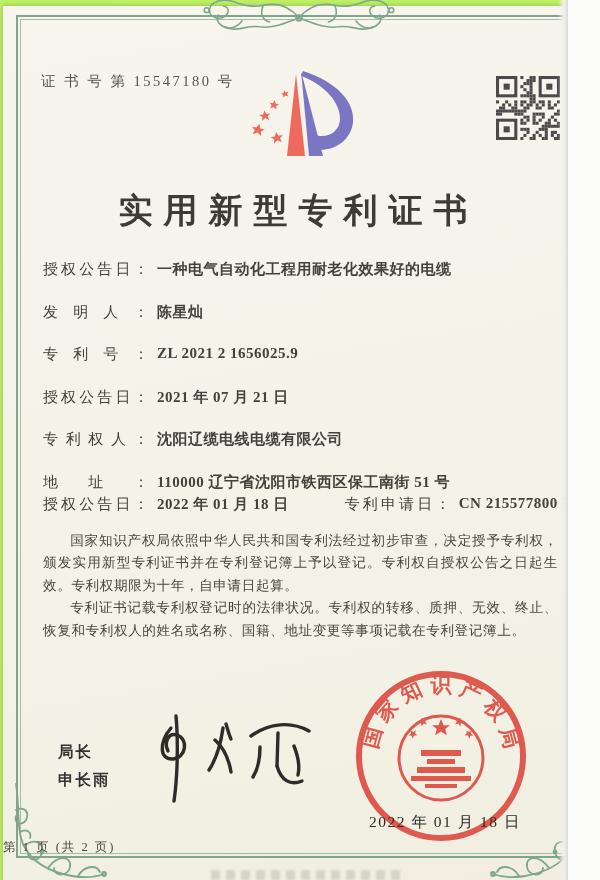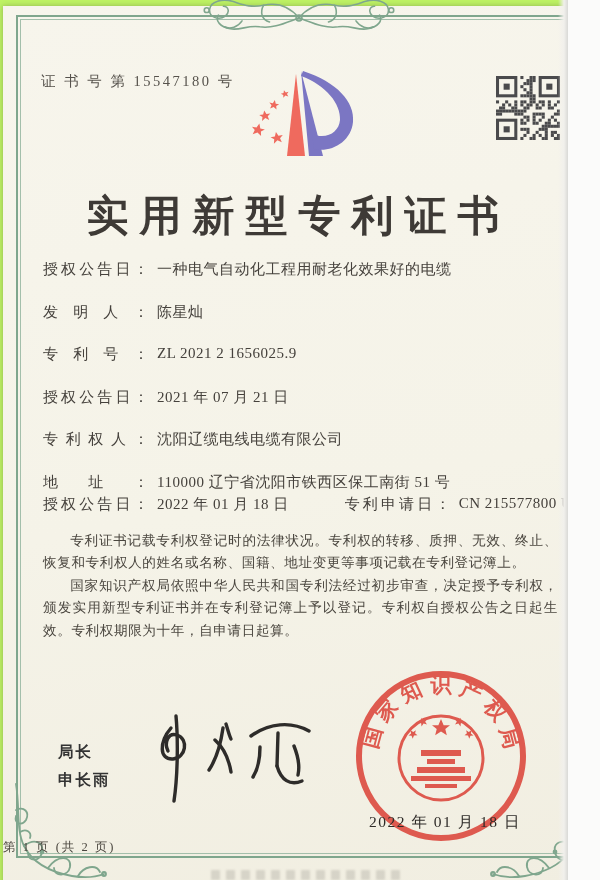--- a/index.html
+++ b/index.html
@@ -28,26 +28,26 @@
 
   .content{position:absolute;inset:0;color:#45413c;z-index:4;}
 
   .cert-number{position:absolute;left:38px;top:66px;font-size:14.5px;letter-spacing:2.5px;color:#56524c;}
   .logo{position:absolute;left:232px;top:62px;}
   .qr{position:absolute;left:493px;top:70px;}
   .qr svg{display:block;}
   .qr .mods rect{fill:#4a4a4c;}
 
   .title{position:absolute;top:182px;left:0;width:100%;text-align:center;
-    font-size:42px;font-weight:600;letter-spacing:11px;color:#3e3a36;}
+    font-size:34px;font-weight:600;letter-spacing:11px;color:#3e3a36;}
 
   .fields{position:absolute;left:40px;top:254px;right:36px;font-size:15px;}
   .frow{display:flex;margin-bottom:23.5px;letter-spacing:.5px;}
   .flabel{display:inline-block;width:106px;text-align:justify;text-align-last:justify;flex:none;}
-  .fvalue{margin-left:8px;white-space:nowrap;}
+  .fvalue{margin-left:8px;white-space:nowrap;font-weight:bold;}
   .grant{position:absolute;left:40px;top:489px;font-size:15px;display:flex;letter-spacing:.5px;}
   .grant .g2{margin-left:56px;display:flex;}
 
   .body-text{position:absolute;left:40px;top:524px;right:36px;
     font-size:13.6px;line-height:22.4px;letter-spacing:.6px;color:#4a463f;text-align:justify;}
   .body-text p{margin:0;text-indent:2em;}
 
   .director{position:absolute;left:55px;top:732px;font-size:15.5px;font-weight:600;
     letter-spacing:2px;color:#333;font-family:"Liberation Sans","DejaVu Sans",sans-serif;line-height:28px;}
   .signature{position:absolute;left:128px;top:702px;}
@@ -305,22 +305,22 @@
       <div class="grant">
         <span class="flabel">授权公告日：</span>
         <span class="fvalue">2022 年 01 月 18 日</span>
         <span class="g2">
           <span class="flabel">专利申请日：</span>
           <span class="fvalue">CN 215577800 U</span>
         </span>
       </div>
 
       <div class="body-text">
+        <p>国家知识产权局依照中华人民共和国专利法经过初步审查，决定授予专利权，颁发实用新型专利证书并在专利登记簿上予以登记。专利权自授权公告之日起生效。专利权期限为十年，自申请日起算。</p>
         <p>专利证书记载专利权登记时的法律状况。专利权的转移、质押、无效、终止、恢复和专利权人的姓名或名称、国籍、地址变更等事项记载在专利登记簿上。</p>
-        <p>国家知识产权局依照中华人民共和国专利法经过初步审查，决定授予专利权，颁发实用新型专利证书并在专利登记簿上予以登记。专利权自授权公告之日起生效。专利权期限为十年，自申请日起算。</p>
       </div>
 
       <div class="director">
         <div>局长</div>
         <div>申长雨</div>
       </div>
 
       <svg class="signature" width="200" height="100" viewBox="0 0 200 100">
         <g stroke="#2e2c2a" stroke-width="3.4" fill="none" stroke-linecap="round" stroke-linejoin="round">
           <path d="M40,20 C28,34 28,52 42,51 C55,50 58,31 46,27 C37,24 33,35 37,43"></path>

